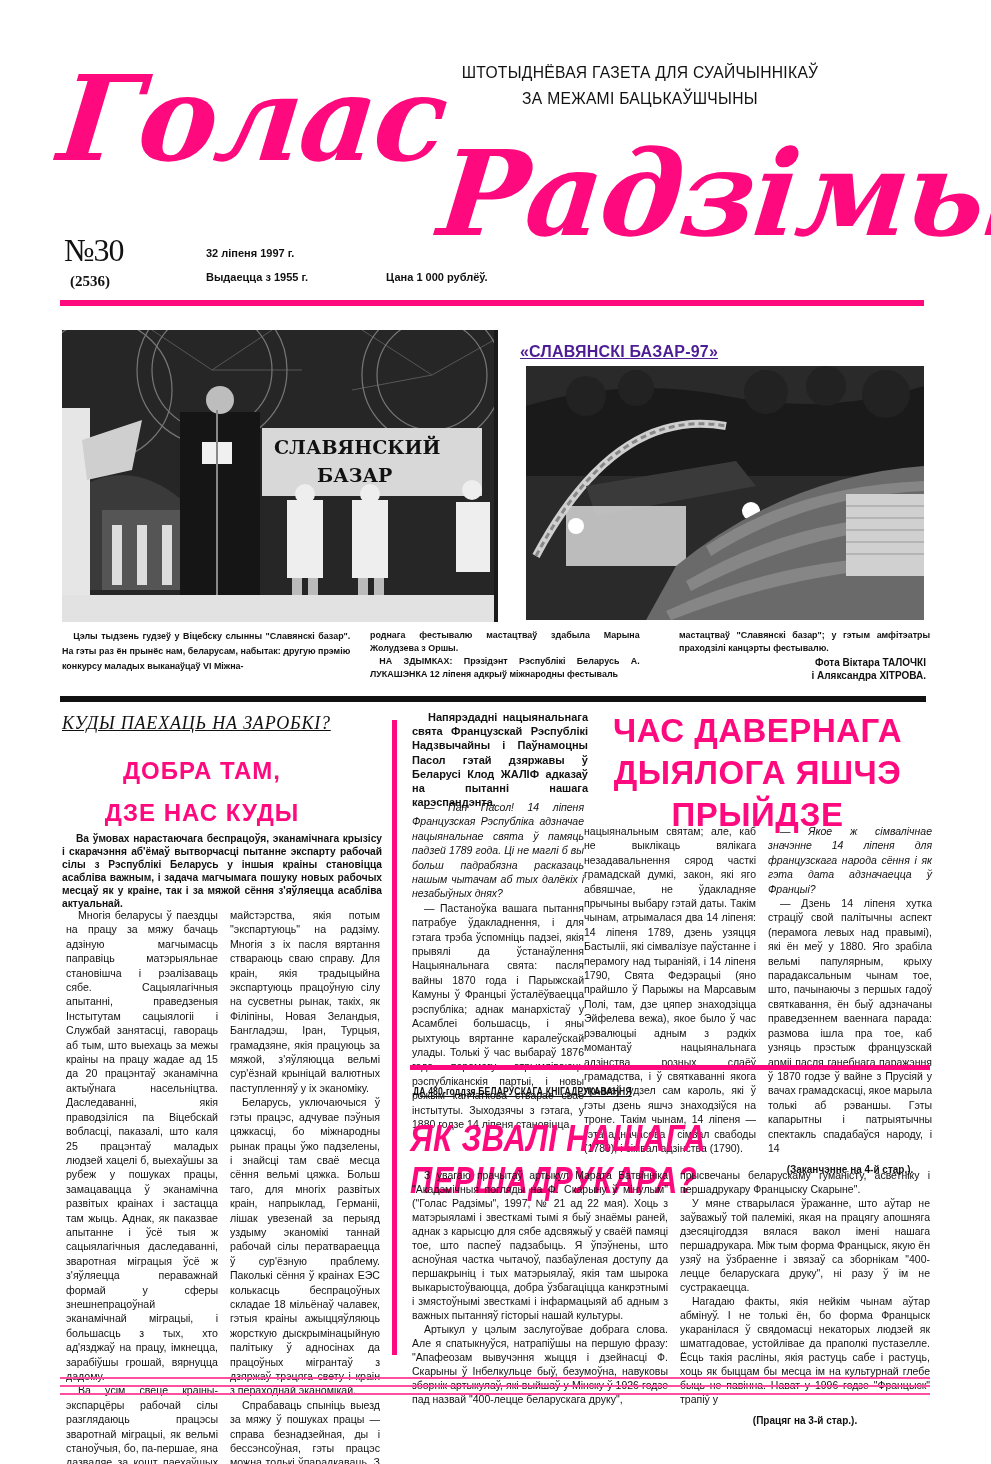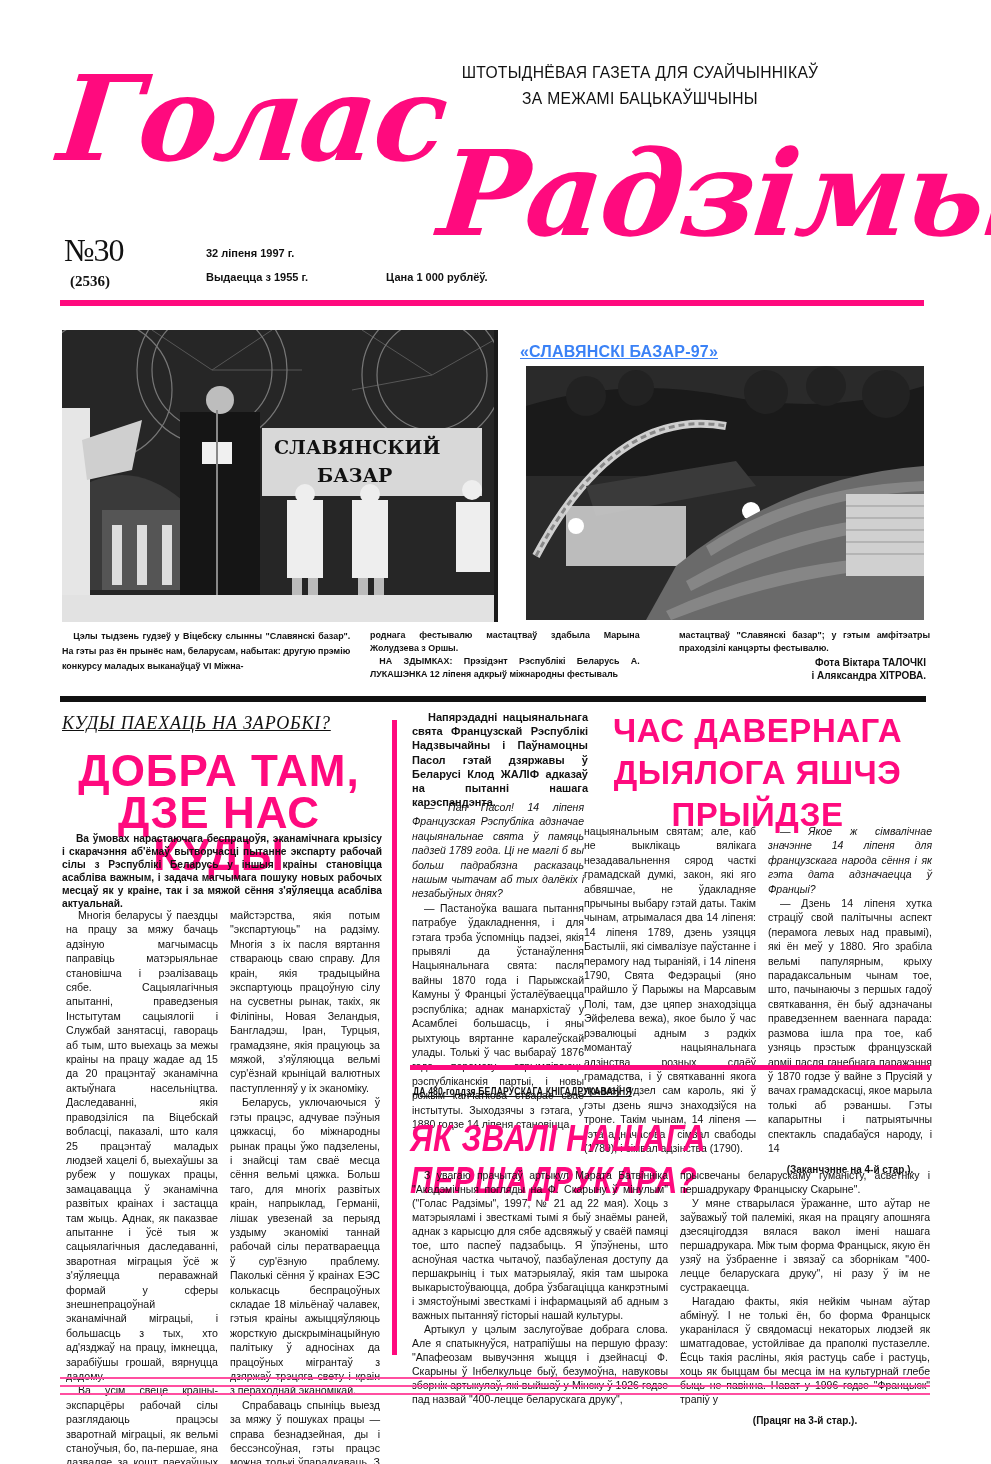--- a/index.html
+++ b/index.html
@@ -24,38 +24,38 @@
   #issue-date { left: 206px; top: 247px; font-size: 11px; font-weight: bold; }
   #issue-since { left: 206px; top: 271px; font-size: 11px; font-weight: bold; }
   #issue-price { left: 350px; top: 271px; font-size: 11px; font-weight: bold; margin-left: 36px; }
   .pink-rule { background: #ff0a7e; }
   #top-rule { left: 60px; top: 300px; width: 864px; height: 6px; }
 
   
   .photo { background: #1a1a1a; overflow: hidden; }
   #photo-left { left: 62px; top: 330px; width: 436px; height: 292px; }
   #photo-right { left: 526px; top: 366px; width: 398px; height: 254px; }
-  #photo-label { left: 520px; top: 343px; font-size: 16px; font-weight: bold; color: #3b82f6;
+  #photo-label { left: 520px; top: 343px; font-size: 16px; font-weight: bold; color: #4c1d95;
     text-decoration: underline; letter-spacing: 0.2px; }
 
   
   .caption { font-size: 9.6px; font-weight: bold; line-height: 15px; text-align: justify; color: #111;
     font-family: "Liberation Sans", sans-serif; transform: scaleX(0.93); transform-origin: left top; }
   #cap-1 { left: 62px; top: 628px; width: 310px; text-indent: 12px; }
   #cap-2 { left: 370px; top: 628px; width: 290px; line-height: 13px; }
   #cap-3 { left: 679px; top: 628px; width: 270px; line-height: 13px; }
   #photo-credit { left: 760px; top: 656px; width: 166px; font-size: 10px; font-weight: bold; line-height: 13px; text-align: right; }
 
   #black-rule { left: 60px; top: 696px; width: 866px; height: 6px; background: #111; }
 
   
   #kicker-left { left: 62px; top: 713px; width: 312px; font-family: "Liberation Serif", serif; font-style: italic;
     font-size: 18px; text-decoration: underline; letter-spacing: 0.8px; }
   .pink-head { color: #ff0a7e; font-weight: bold; text-align: center; font-family: "Liberation Sans", sans-serif; }
-  #head-left { left: 63px; top: 750px; width: 312px; font-size: 44px; line-height: 42px; letter-spacing: 1px; }
+  #head-left { left: 46px; top: 750px; width: 312px; font-size: 24px; line-height: 42px; letter-spacing: 1px; }
   #lead-left { left: 62px; top: 832px; width: 320px; font-size: 10.2px; font-weight: bold; line-height: 13px; text-align: justify; text-indent: 14px; }
   .body-col { font-size: 10.6px; line-height: 14.4px; text-align: justify; color: #111; }
   .body-col p { text-indent: 12px; }
   #left-col-a { left: 66px; top: 908px; width: 152px; }
   #left-col-b { left: 230px; top: 908px; width: 150px; }
   .cont-note { font-size: 10px; font-weight: bold; text-align: center; margin-top: 8px; text-indent: 0 !important; }
 
   #vbar { left: 392px; top: 720px; width: 5px; height: 635px; background: #ff0a7e; }
 
   

